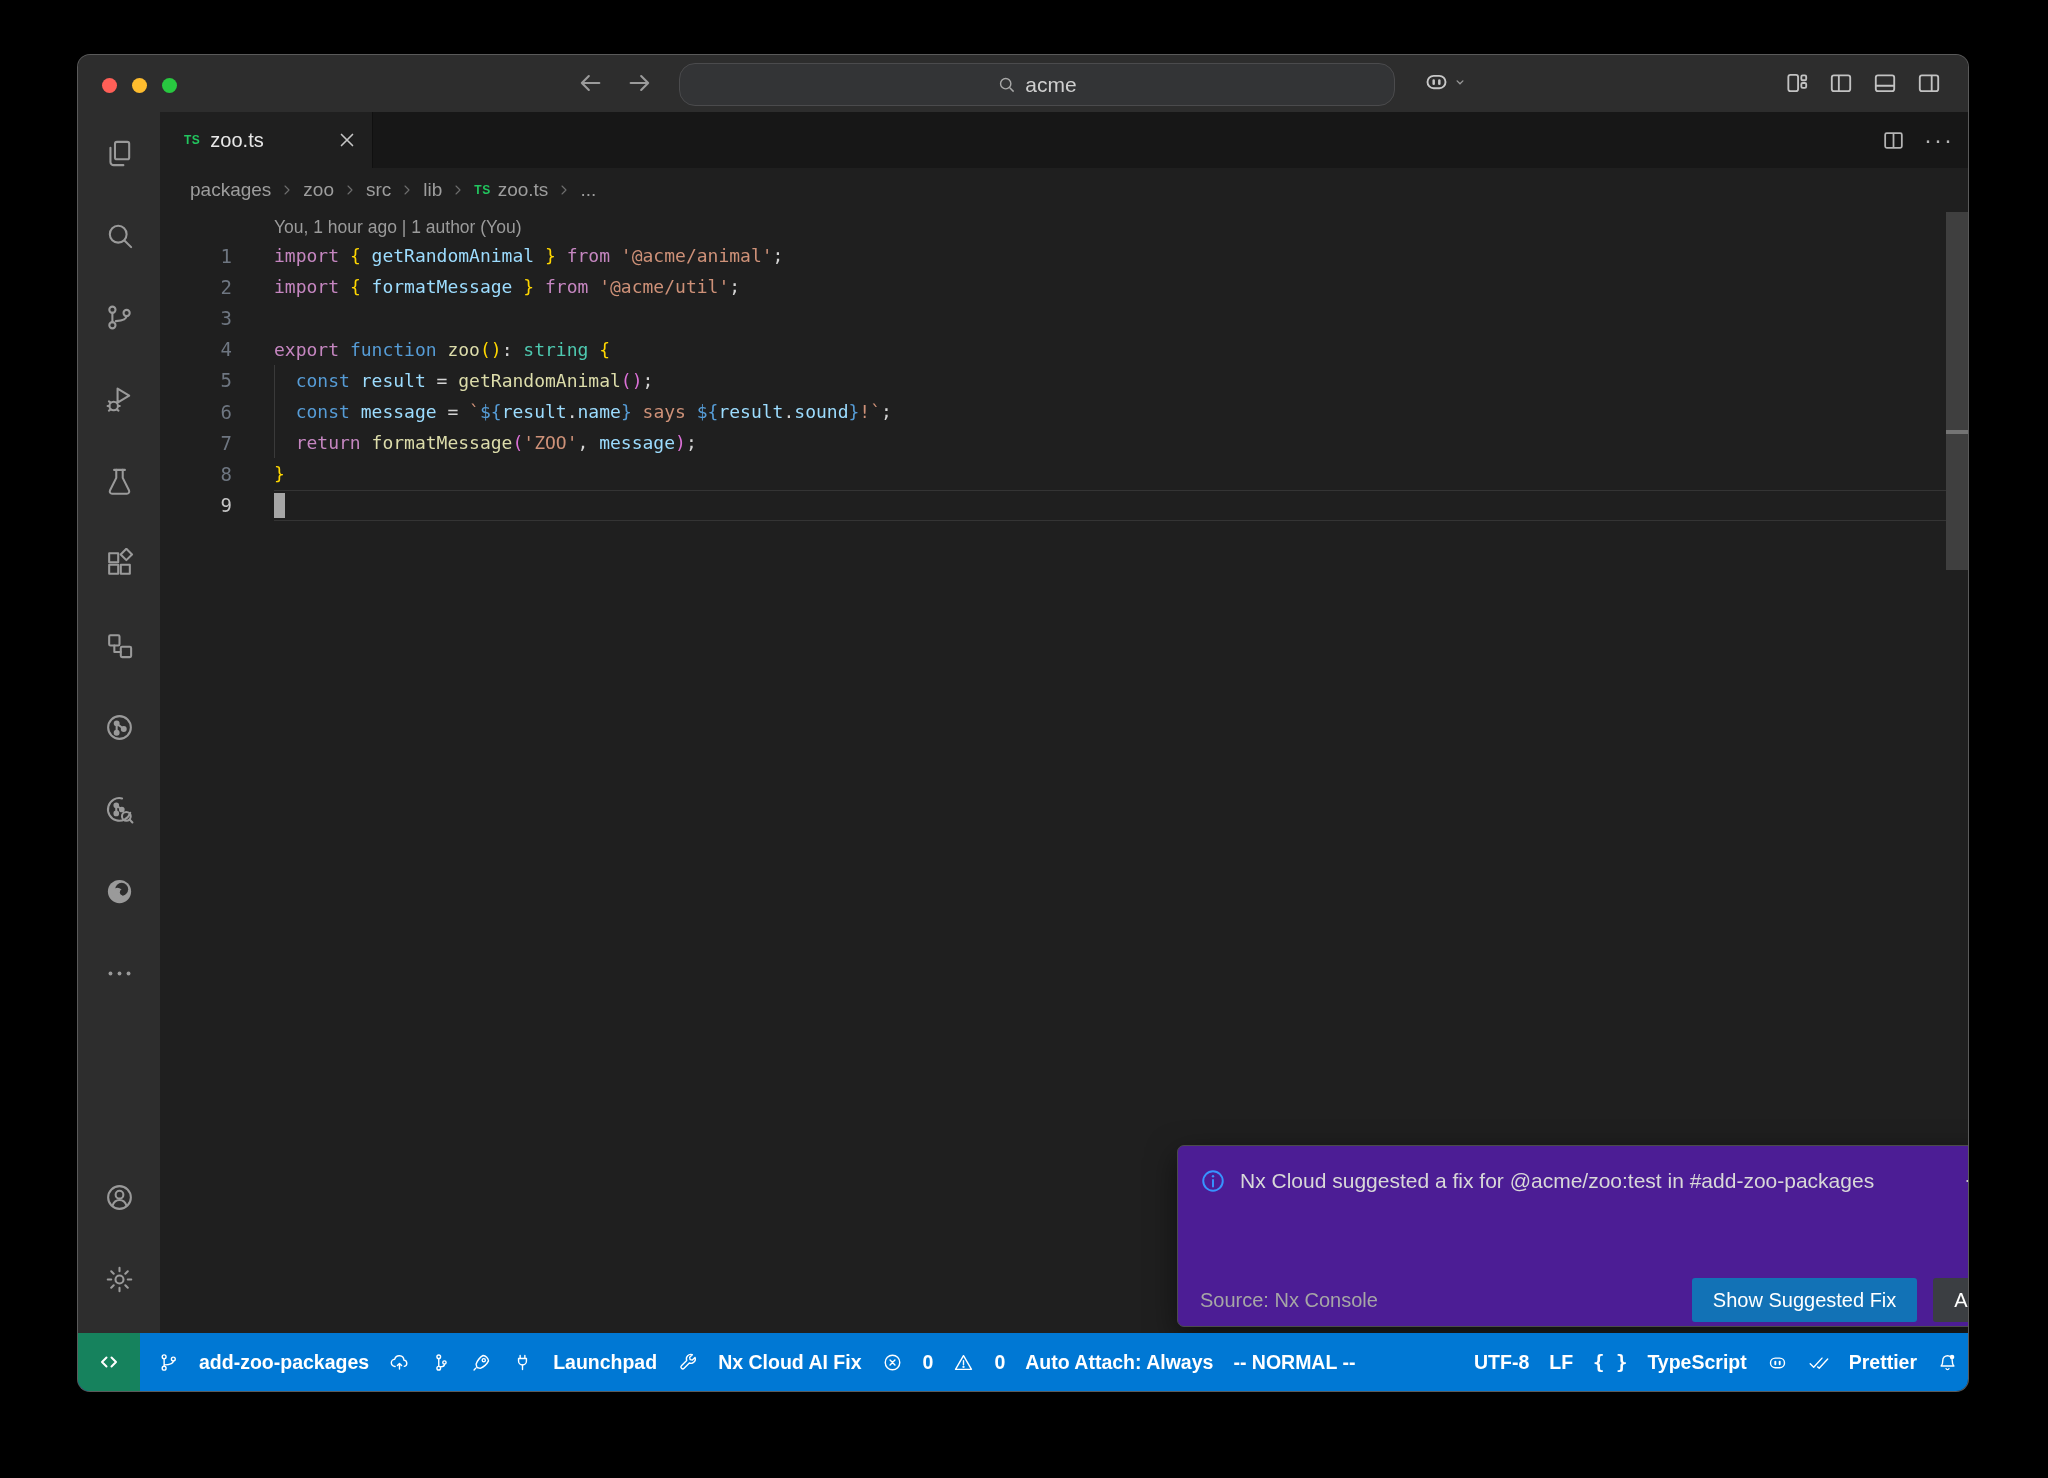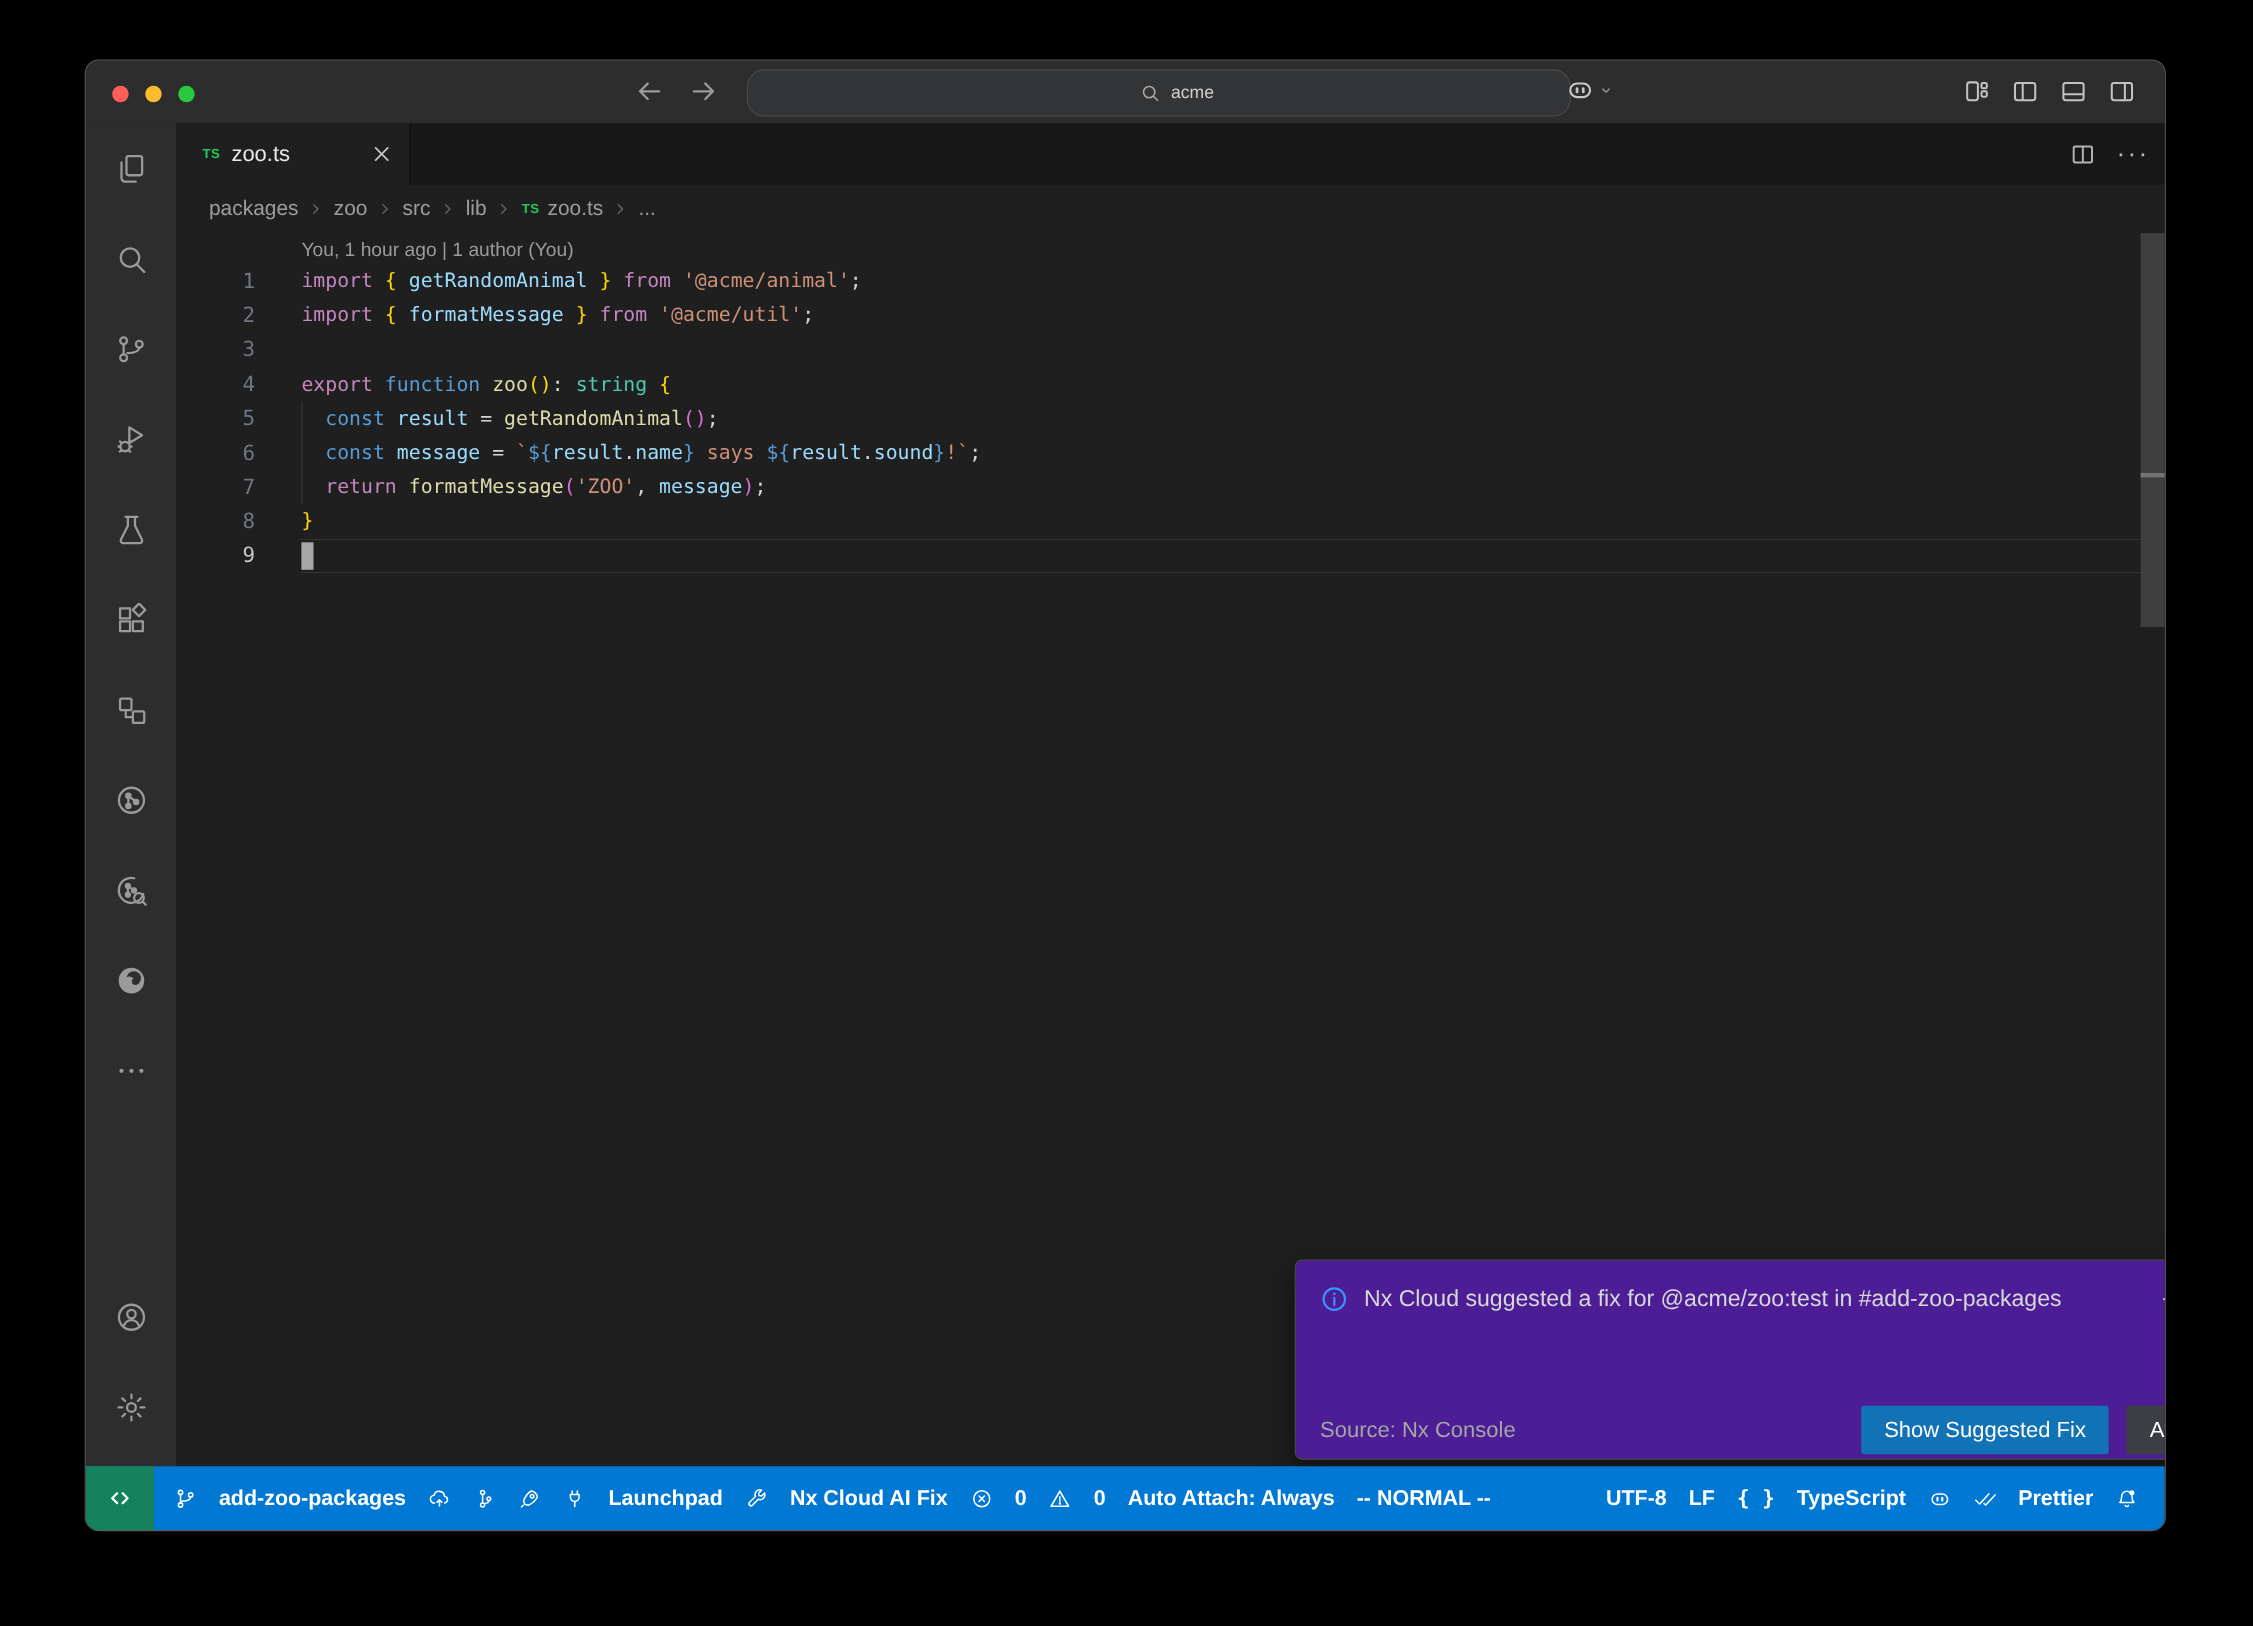--- a/index.html
+++ b/index.html
@@ -12,21 +12,21 @@
   #titlebar{position:absolute;left:0;top:0;right:0;height:57px;background:#2d2d2d;}
   .tl{position:absolute;top:23px;width:15px;height:15px;border-radius:50%;}
   #tl-close{left:24px;background:#ff5f57;}
   #tl-min{left:54px;background:#febc2e;}
   #tl-zoom{left:84px;background:#28c840;}
   .nav-arrow{position:absolute;top:14px;width:28px;height:28px;color:#9b9b9b;}
   #nav-back{left:498px;}
   #nav-fwd{left:548px;}
   #searchbox{position:absolute;left:601px;top:8px;width:714px;height:41px;background:#333436;
              border:1px solid #4b4b4d;border-radius:16px;display:flex;align-items:center;
-             justify-content:center;gap:9px;color:#cfcfcf;font-size:16px;padding-left:33px;}
+             justify-content:center;gap:9px;color:#cfcfcf;font-size:21px;}
   #copilot-tb{position:absolute;left:1345px;top:13px;display:flex;align-items:center;gap:3px;color:#c8c8c8;}
   #layout-icons{position:absolute;right:26px;top:15px;display:flex;gap:18px;color:#c2c2c2;}
   .lay-ic{width:26px;height:26px;}
   
   #activitybar{position:absolute;left:0;top:57px;bottom:58px;width:82px;background:#2d2d2d;
                display:flex;flex-direction:column;align-items:center;padding-top:13px;box-sizing:border-box;}
   .ab-item{width:56px;height:56px;margin-bottom:26px;display:flex;align-items:center;justify-content:center;color:#9a9a9a;flex:none;}
   .ab-item svg{width:31px;height:31px;}
   #ab-spacer{flex:1;}
   
@@ -76,21 +76,21 @@
   #btn-fix{background:#1272b6;margin-left:auto;}
   #btn-reject{background:#3b3e42;}
   
   #statusbar{position:absolute;left:0;right:0;bottom:0;height:58px;background:#0078d4;display:flex;
              align-items:center;color:#fff;font-size:19.5px;}
   #remote{width:62px;height:58px;background:#16825d;display:flex;align-items:center;justify-content:center;flex:none;}
   #remote svg{width:24px;height:24px;}
   .sb-item{display:flex;align-items:center;gap:20px;padding:0 10px;height:100%;flex:none;font-weight:bold;}
   .sb-item svg{width:21px;height:21px;}
   #sb-left{display:flex;align-items:center;height:100%;margin-left:8px;}
-  #sb-right{display:flex;align-items:center;height:100%;margin-left:auto;padding-right:14px;}
+  #sb-right{display:flex;align-items:center;height:100%;margin-left:auto;}
   .txt-ic{font-family:"DejaVu Sans Mono",monospace;font-size:19px;}
   .icon{display:inline-flex;align-items:center;justify-content:center;}
   svg{display:block;}
 </style>
 </head>
 <body>
 
 <div id="canvas">
   <div id="window">
 

